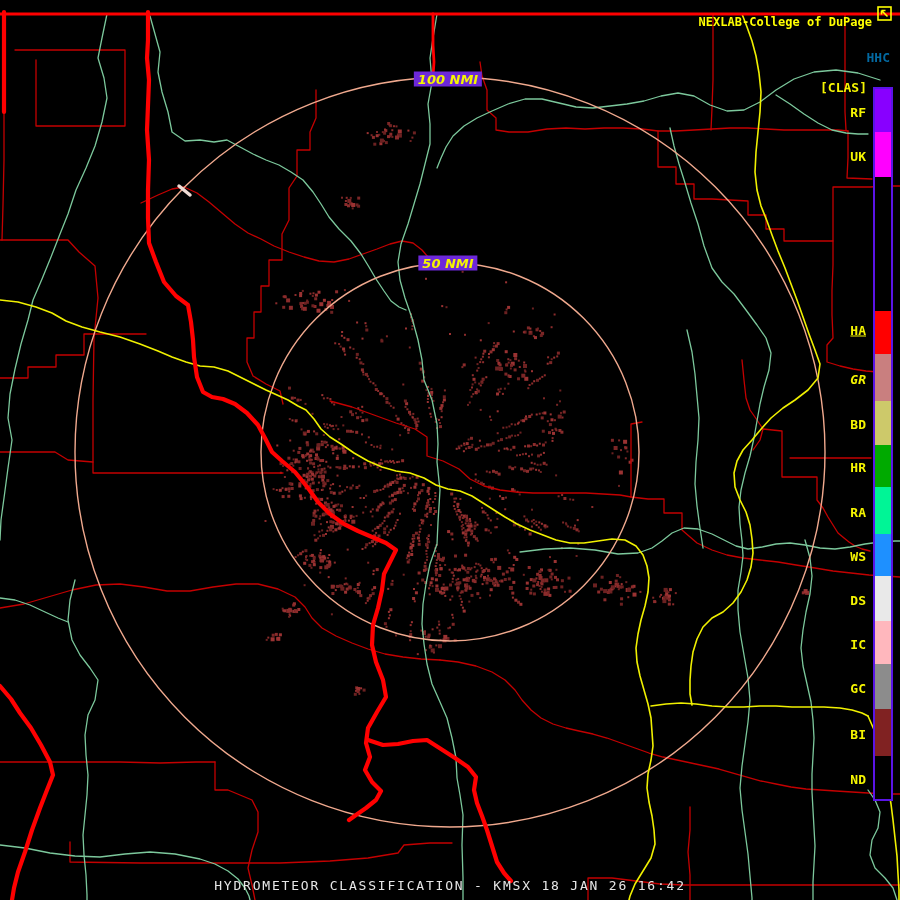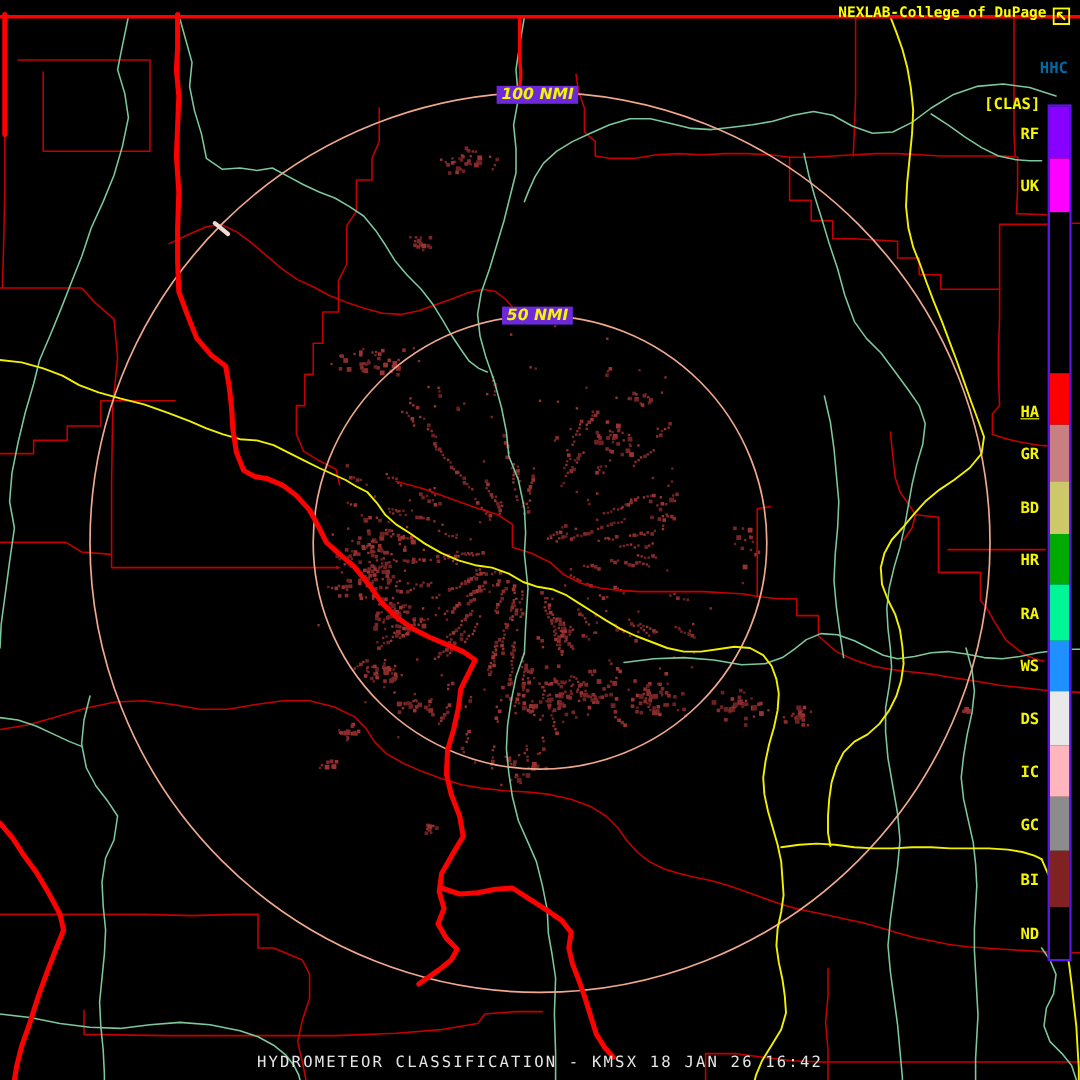--- a/index.html
+++ b/index.html
@@ -1,19 +1,19 @@
 <!DOCTYPE html>
 <html><head>
 <meta charset="utf-8">
 <style>
   html,body{margin:0;padding:0;background:#000;}
   .screen{position:relative;width:900px;height:900px;background:#000;overflow:hidden;
           font-family:"DejaVu Sans Mono",monospace;}
   #map-svg{position:absolute;left:0;top:0;}
-  .brand{position:absolute;top:3px;right:28px;color:#FFFF00;
+  .brand{position:absolute;top:15px;right:28px;color:#FFFF00;
          font:bold 12px "DejaVu Sans Mono",monospace;white-space:nowrap;}
   .brand-icon{position:absolute;top:6px;right:8px;width:15px;height:15px;}
   .legend-title{position:absolute;top:50px;right:10px;color:#0369a1;
                 font:bold 13px "DejaVu Sans Mono",monospace;}
   .legend-subtitle{position:absolute;top:80px;right:33px;color:#F5F500;
                    font:bold 13px "DejaVu Sans Mono",monospace;}
   .legend-bar{position:absolute;left:873px;top:87px;width:20px;height:714px;
               border:2px solid #5A14E6;box-sizing:border-box;background:#000;}
   .legend-bar div{width:16px;}
   .leg-label{position:absolute;right:34px;transform:translateY(-50%);color:#F5F500;
@@ -1688,22 +1688,22 @@
         <div style="height: 42px; background: rgb(30, 144, 255);"></div>
         <div style="height: 45px; background: rgb(233, 233, 233);"></div>
         <div style="height: 43px; background: rgb(255, 183, 189);"></div>
         <div style="height: 45px; background: rgb(140, 140, 140);"></div>
         <div style="height: 47px; background: rgb(128, 34, 34);"></div>
         <div style="height: 43px; background: rgb(0, 0, 0);"></div>
       </div>
     <div id="legend-labels">
         <div class="leg-label" style="top: 111.5px;">RF</div>
         <div class="leg-label" style="top: 155.5px; text-align: center;">UK</div>
-        <div class="leg-label" style="top: 344px; text-decoration: underline;">HA</div>
-        <div class="leg-label" style="top: 378.5px;">GR</div>
+        <div class="leg-label" style="top: 330px; text-decoration: underline;">HA</div>
+        <div class="leg-label" style="top: 378.5px; font-style: italic;">GR</div>
         <div class="leg-label" style="top: 424px;">BD</div>
         <div class="leg-label" style="top: 467px;">HR</div>
         <div class="leg-label" style="top: 511.5px;">RA</div>
         <div class="leg-label" style="top: 556px;">WS</div>
         <div class="leg-label" style="top: 599.5px;">DS</div>
         <div class="leg-label" style="top: 643.5px;">IC</div>
         <div class="leg-label" style="top: 687.5px;">GC</div>
         <div class="leg-label" style="top: 733.5px;">BI</div>
         <div class="leg-label" style="top: 778.5px;">ND</div>
       </div>

